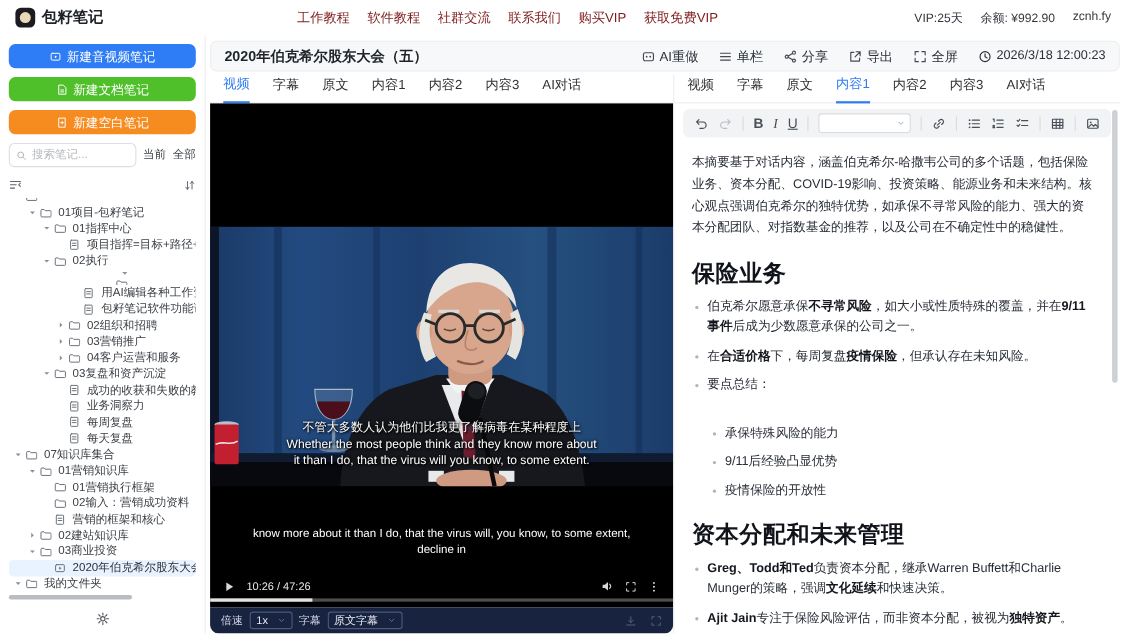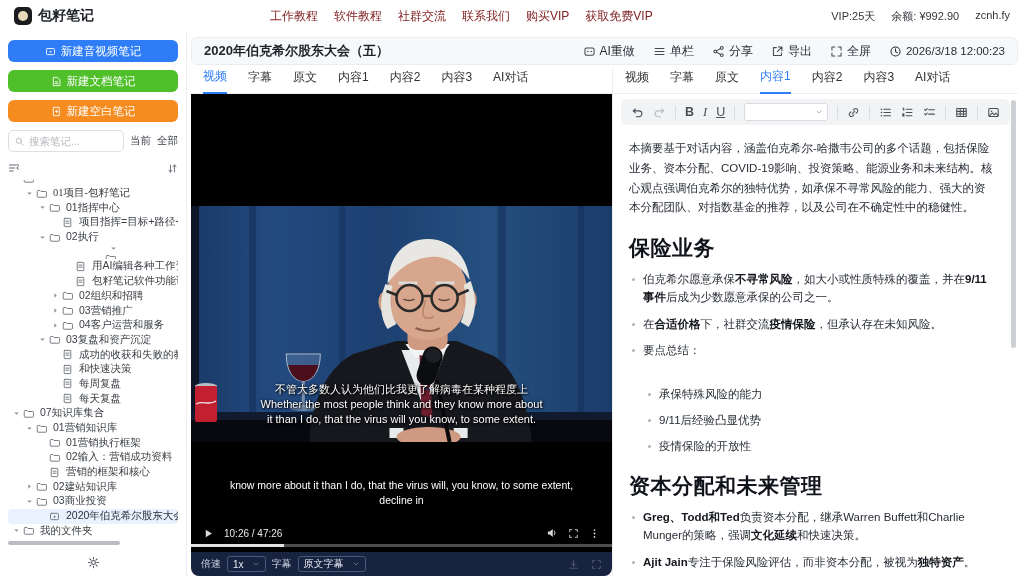--- a/index.html
+++ b/index.html
@@ -191,21 +191,21 @@
                 <path d="M4 6l4 4.2L12 6z" fill="currentColor" stroke="none"></path>
               </svg>
             </span>
             <span class="ticon">
               <svg class="ic16" width="11" height="11" viewBox="0 0 16 16" fill="none" stroke="currentColor" stroke-width="1.3" stroke-linecap="round" stroke-linejoin="round">
                 <path d="M1.8 4.6c0-.6.4-1 1-1h3.1l1.4 1.5h6.9c.6 0 1 .4 1 1v6.3c0 .6-.4 1-1 1H2.8c-.6 0-1-.4-1-1z"></path>
               </svg>
             </span>
             <span></span>
           </div>
-          <div class="tree-row" style="padding-left: 15px; font-family: Liberation Serif, serif;">
+          <div class="tree-row" style="padding-left: 15px;">
             <span class="arr">
               <svg class="ic16" width="9" height="9" viewBox="0 0 16 16" fill="none" stroke="currentColor" stroke-width="1.3" stroke-linecap="round" stroke-linejoin="round">
                 <path d="M4 6l4 4.2L12 6z" fill="currentColor" stroke="none"></path>
               </svg>
             </span>
             <span class="ticon">
               <svg class="ic16" width="11" height="11" viewBox="0 0 16 16" fill="none" stroke="currentColor" stroke-width="1.3" stroke-linecap="round" stroke-linejoin="round">
                 <path d="M1.8 4.6c0-.6.4-1 1-1h3.1l1.4 1.5h6.9c.6 0 1 .4 1 1v6.3c0 .6-.4 1-1 1H2.8c-.6 0-1-.4-1-1z"></path>
               </svg>
             </span>
@@ -343,21 +343,21 @@
             <span>成功的收获和失败的教训</span>
           </div>
           <div class="tree-row" style="padding-left: 41px;">
             <span class="arr"></span>
             <span class="ticon">
               <svg class="ic16" width="11" height="11" viewBox="0 0 16 16" fill="none" stroke="currentColor" stroke-width="1.3" stroke-linecap="round" stroke-linejoin="round">
                 <rect x="3.2" y="2" width="9.6" height="12" rx="1"></rect>
                 <path d="M5.6 6h4.8M5.6 9h4.8"></path>
               </svg>
             </span>
-            <span>和快速决策</span>
+            <span>业务洞察力</span>
           </div>
           <div class="tree-row" style="padding-left: 41px;">
             <span class="arr"></span>
             <span class="ticon">
               <svg class="ic16" width="11" height="11" viewBox="0 0 16 16" fill="none" stroke="currentColor" stroke-width="1.3" stroke-linecap="round" stroke-linejoin="round">
                 <rect x="3.2" y="2" width="9.6" height="12" rx="1"></rect>
                 <path d="M5.6 6h4.8M5.6 9h4.8"></path>
               </svg>
             </span>
             <span>每周复盘</span>
@@ -780,21 +780,21 @@
                   <circle cx="5.6" cy="6.4" r="1" fill="currentColor" stroke="none"></circle>
                   <path d="M3.2 11.8l3.3-3.4 2.4 2.4 2-2 2.9 3"></path>
                 </svg>
               </span>
             </div>
           <div class="content" id="noteContent">
             <p class="intro">本摘要基于对话内容，涵盖伯克希尔-哈撒韦公司的多个话题，包括保险业务、资本分配、COVID-19影响、投资策略、能源业务和未来结构。核心观点强调伯克希尔的独特优势，如承保不寻常风险的能力、强大的资本分配团队、对指数基金的推荐，以及公司在不确定性中的稳健性。</p>
           <h1>保险业务</h1>
               <ul>
                 <li><span>伯克希尔愿意承保</span><strong>不寻常风险</strong><span>，如大小或性质特殊的覆盖，并在</span><strong>9/11事件</strong><span>后成为少数愿意承保的公司之一。</span></li>
-                <li><span>在</span><strong>合适价格</strong><span>下，社群交流</span><strong>疫情保险</strong><span>，但承认存在未知风险。</span></li>
+                <li><span>在</span><strong>合适价格</strong><span>下，每周复盘</span><strong>疫情保险</strong><span>，但承认存在未知风险。</span></li>
                 <li><span>要点总结：</span><ul>
                     <li>承保特殊风险的能力</li>
                     <li>9/11后经验凸显优势</li>
                     <li>疫情保险的开放性</li>
                   </ul></li>
               </ul>
               <h1>资本分配和未来管理</h1>
               <ul>
                 <li><strong>Greg、Todd和Ted</strong><span>负责资本分配，继承Warren Buffett和Charlie Munger的策略，强调</span><strong>文化延续</strong><span>和快速决策。</span></li>
                 <li><strong>Ajit Jain</strong><span>专注于保险风险评估，而非资本分配，被视为</span><strong>独特资产</strong><span>。</span></li>

